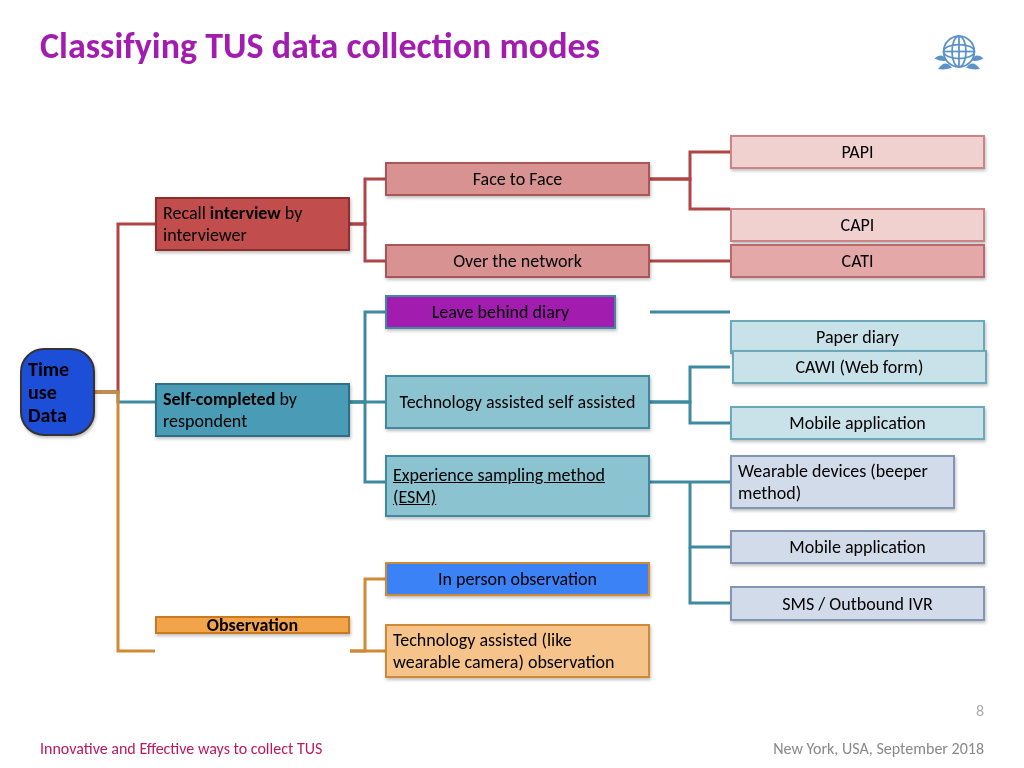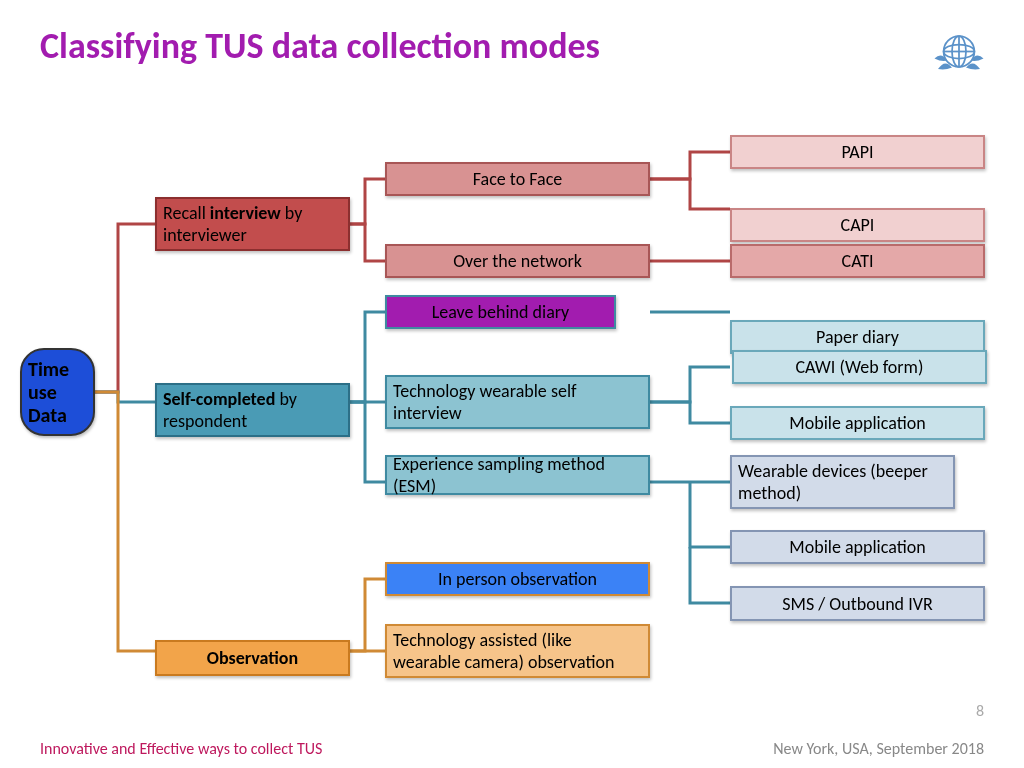--- a/index.html
+++ b/index.html
@@ -33,26 +33,26 @@
     padding: 2px 6px;
     box-shadow: 1px 2px 3px rgba(0,0,0,0.25);
   }
   .root {
     left: 20px; top: 348px; width: 75px; height: 88px;
     background: #1d4ed8; border-color: #333; border-radius: 24px;
     font-weight: bold; font-size: 20px; line-height: 1.15;
   }
   .l1-red   { left: 155px; top: 197px; width: 195px; height: 54px; background: #c24d4d; border-color: #8c2f2f; color:#000; }
   .l1-blue  { left: 155px; top: 375px; width: 195px; height: 54px; background: #4a9bb5; border-color: #2c6f87; color:#000;margin-top:8px; }
-  .l1-orange{ left: 155px; top: 640px; width: 195px; height: 36px; background: #f2a44a; border-color: #c97a1f; color:#000; font-weight:bold;}
+  .l1-orange{ left: 155px; top: 616px; width: 195px; height: 18px; background: #f2a44a; border-color: #c97a1f; color:#000; font-weight:bold;}
   .l2-r1 { left: 385px; top: 162px; width: 265px; height: 34px; background: #d89292; border-color: #a85656; }
   .l2-r2 { left: 385px; top: 244px; width: 265px; height: 34px; background: #d89292; border-color: #a85656; }
   .l2-b1 { left: 385px; top: 295px; width: 231px; height: 34px; background: #a21caf; border-color: #3f8aa1; }
   .l2-b2 { left: 385px; top: 375px; width: 265px; height: 54px; background: #8cc3d1; border-color: #3f8aa1; }
-  .l2-b3 { left: 385px; top: 455px; width: 265px; height: 40px; background: #8cc3d1; border-color: #3f8aa1; }
+  .l2-b3 { left: 385px; top: 455px; width: 265px; height: 62px; background: #8cc3d1; border-color: #3f8aa1; text-decoration: underline; }
   .l2-o1 { left: 385px; top: 562px; width: 265px; height: 34px; background: #3b82f6; border-color: #d08a35; }
   .l2-o2 { left: 385px; top: 624px; width: 265px; height: 54px; background: #f6c48a; border-color: #d08a35; }
   .l3-r1 { left: 730px; top: 135px; width: 255px; height: 34px; background: #f1d0d0; border-color: #c98585; }
   .l3-r2 { left: 730px; top: 192px; width: 255px; height: 34px; background: #f1d0d0; border-color: #c98585; margin-top: 16px; }
   .l3-r3 { left: 730px; top: 244px; width: 255px; height: 34px; background: #e4a8a8; border-color: #b96b6b; }
   .l3-b1 { left: 730px; top: 295px; width: 255px; height: 34px; background: #c9e2ea; border-color: #6aa8ba; margin-top: 25px; }
   .l3-b2 { left: 732px; top: 350px; width: 255px; height: 34px; background: #c9e2ea; border-color: #6aa8ba; }
   .l3-b3 { left: 730px; top: 406px; width: 255px; height: 34px; background: #c9e2ea; border-color: #6aa8ba; }
   .l3-b4 { left: 730px; top: 455px; width: 225px; height: 54px; background: #d2dbe9; border-color: #8495b3; }
   .l3-b5 { left: 730px; top: 530px; width: 255px; height: 34px; background: #d2dbe9; border-color: #8495b3; }
@@ -147,21 +147,21 @@
     <span>Recall <b>interview</b> by interviewer</span>
   </div>
 <div class="box l1-blue">
     <span><b>Self-completed</b> by respondent</span>
   </div>
 <div class="box l1-orange">Observation</div>
 
 <div class="box l2-r1">Face to Face</div>
 <div class="box l2-r2">Over the network</div>
 <div class="box l2-b1">Leave behind diary</div>
-<div class="box l2-b2">Technology wearable self interview</div>
+<div class="box l2-b2">Technology assisted self assisted</div>
 <div class="box l2-b3">Experience sampling method (ESM)</div>
 <div class="box l2-o1">In person observation</div>
 <div class="box l2-o2">Technology assisted (like wearable camera) observation</div>
 
 <div class="box l3-r1">PAPI</div>
 <div class="box l3-r2">CAPI</div>
 <div class="box l3-r3">CATI</div>
 <div class="box l3-b1">Paper diary</div>
 <div class="box l3-b2">CAWI (Web form)</div>
 <div class="box l3-b3">Mobile application</div>

